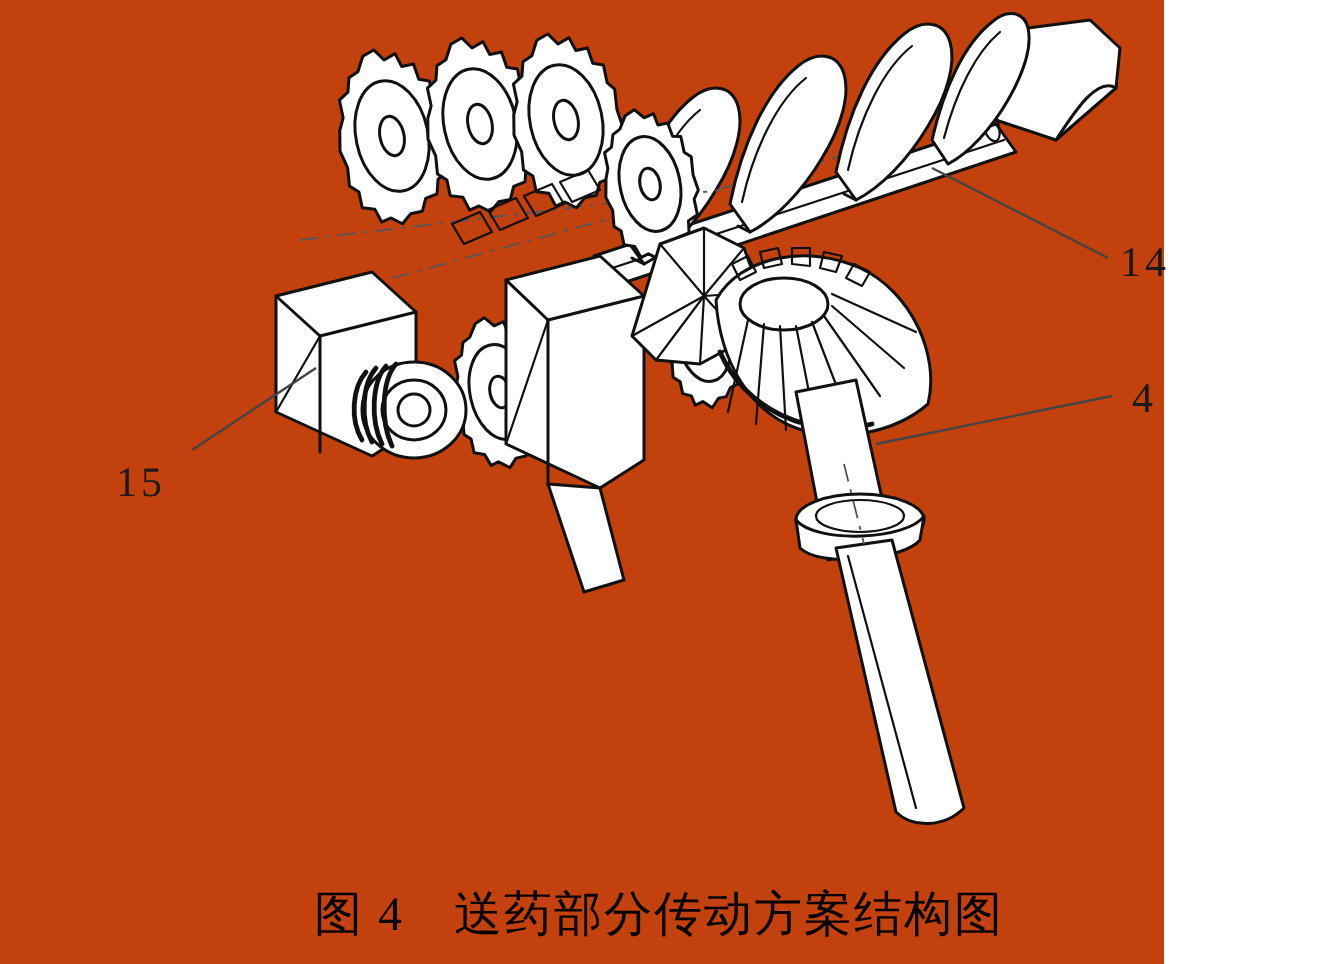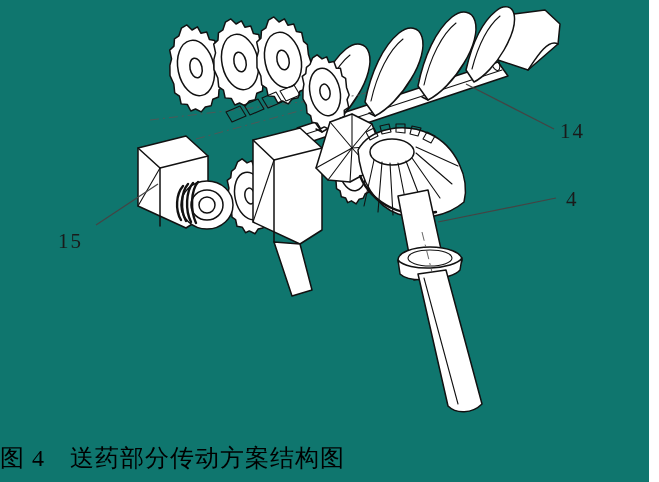--- a/index.html
+++ b/index.html
@@ -11,23 +11,23 @@
   body {
     width: 659px;
     height: 482px;
     font-family: "Liberation Serif", "DejaVu Serif", serif;
     color: #000000;
     overflow: hidden;
     position: relative;
   }
   #figure-root {
     position: relative;
-    width: 649px;
+    width: 582px;
     height: 482px;
-    background: #0f766e;
+    background: #c2410c;
   }
   #drawing-area {
     position: absolute;
     left: 0;
     top: 0;
     width: 659px;
     height: 430px;
   }
   #drawing-svg {
     display: block;
@@ -41,20 +41,21 @@
     fill: #1a1a1a;
   }
   #caption-bar {
     position: absolute;
     left: 0;
     top: 434px;
     width: 659px;
     height: 48px;
     display: flex;
     align-items: center;
+    justify-content: center;
   }
   #figure-caption {
     font-family: "Liberation Serif", "DejaVu Serif", serif;
     font-size: 24px;
     line-height: 1.2;
     color: #000000;
     white-space: pre;
     letter-spacing: 1px;
   }
 </style>

